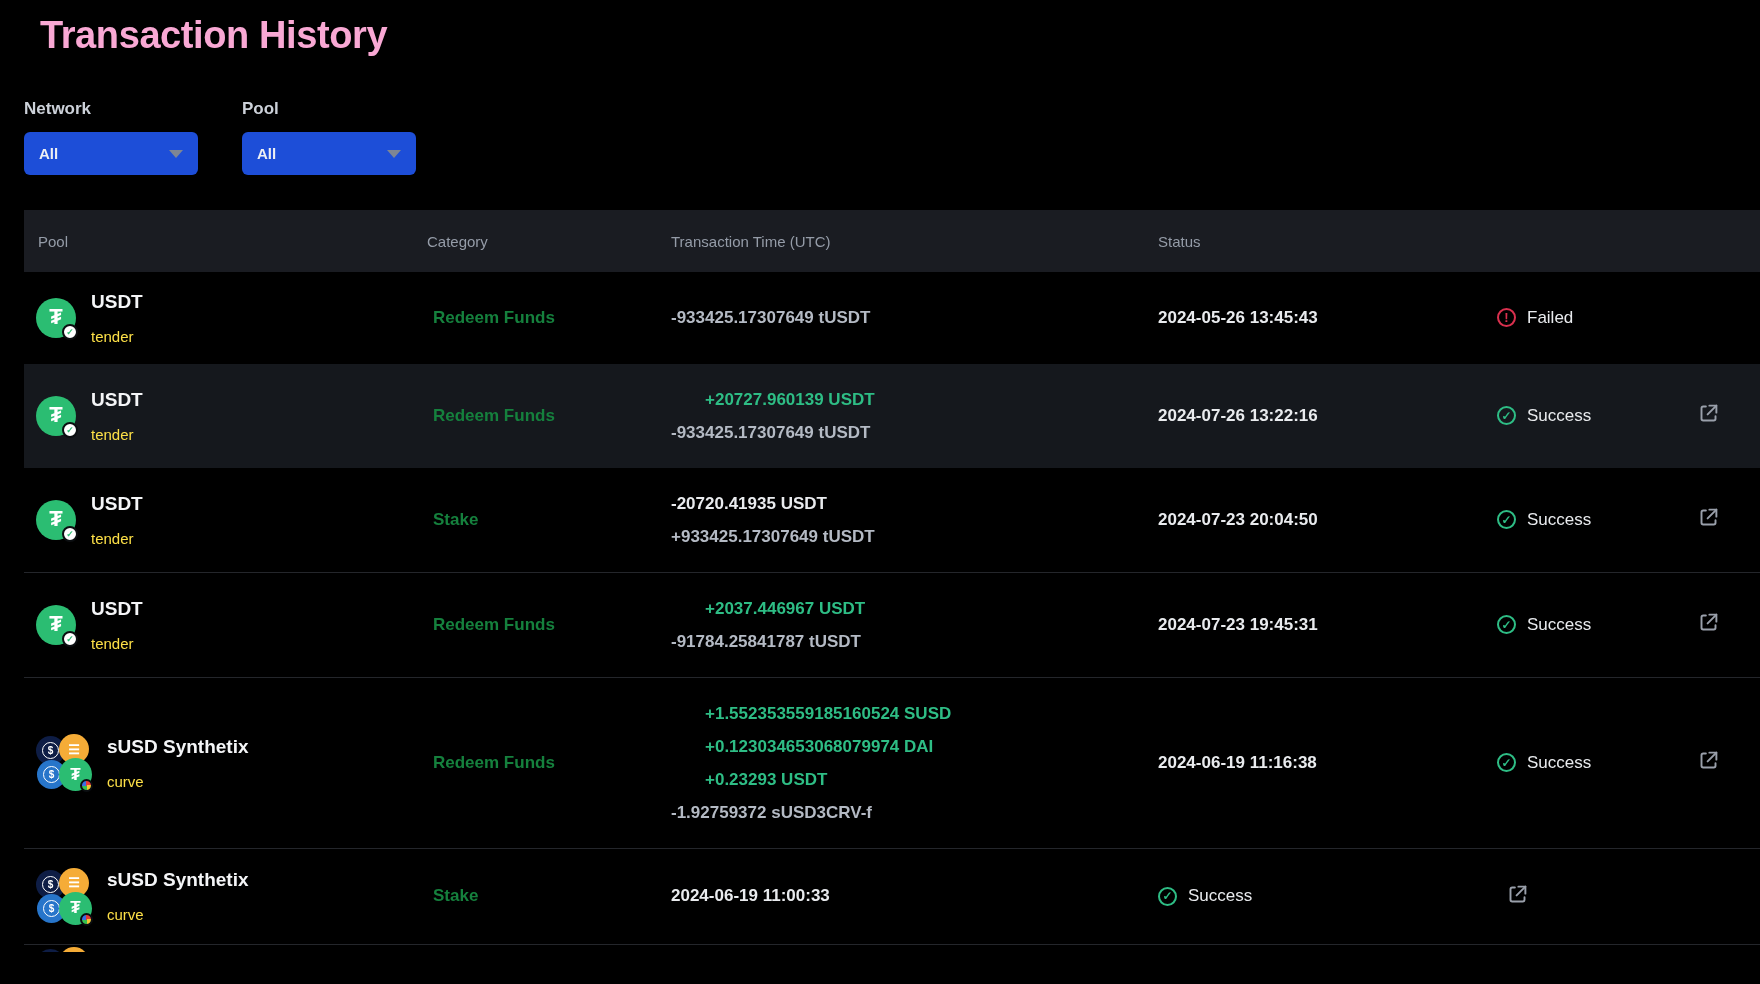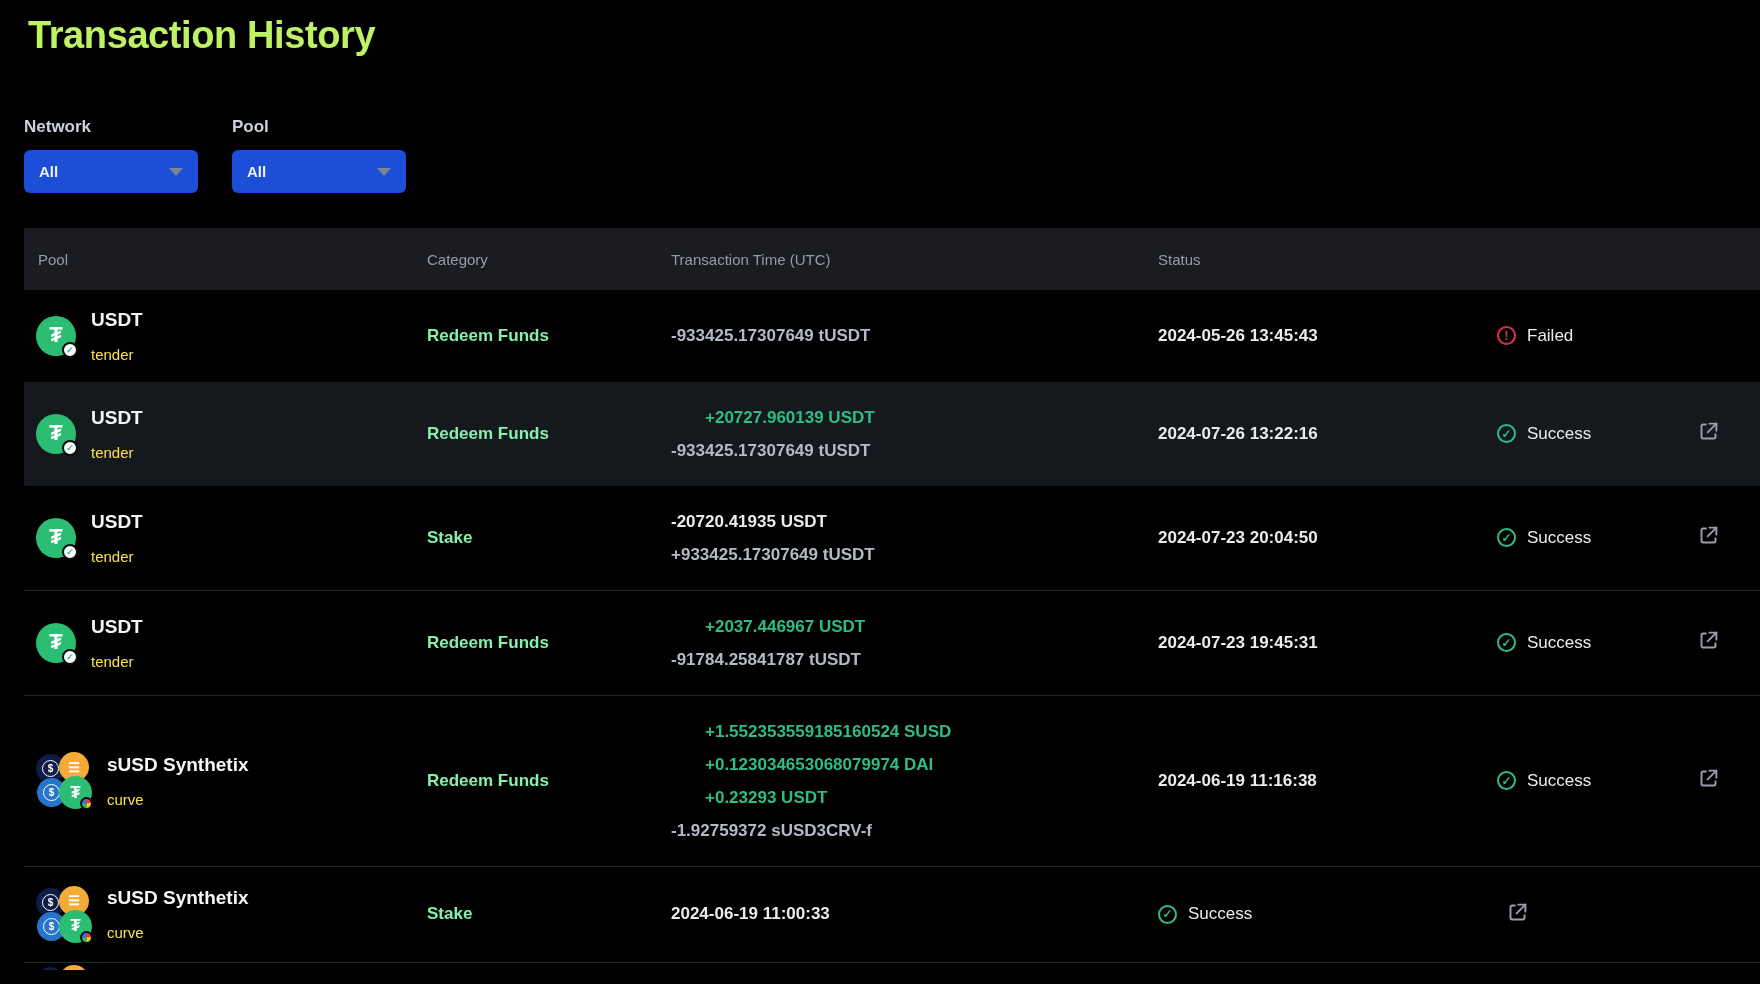--- a/index.html
+++ b/index.html
@@ -3,24 +3,24 @@
 <meta charset="utf-8">
 <style>
   * { box-sizing: border-box; }
   html,body { margin:0; padding:0; }
   body {
     width:1760px; height:984px; overflow:hidden;
     background:#000; color:#eaecef;
     font-family:"Liberation Sans", sans-serif;
   }
   .page-title {
-    margin:14px 0 0 28px;
-    font-size:38px; font-weight:800; letter-spacing:-0.4px; color:#bef264;
-  }
-  .filters { display:flex; gap:34px; margin:60px 0 0 24px; }
+    margin:14px 0 0 40px;
+    font-size:38px; font-weight:800; letter-spacing:-0.4px; color:#f9a8d4;
+  }
+  .filters { display:flex; gap:44px; margin:42px 0 0 24px; }
   .filter-label { font-size:17px; font-weight:700; color:#ccd1d9; margin-bottom:13px; }
   .dropdown {
     width:174px; height:43px; background:#1d4ed8; border-radius:6px;
     display:flex; align-items:center; justify-content:space-between;
     padding:0 15px; cursor:pointer;
   }
   .dropdown-value { font-size:15px; font-weight:700; color:#eef0f3; }
   .caret {
     width:0; height:0;
     border-left:7px solid transparent; border-right:7px solid transparent;
@@ -40,21 +40,21 @@
 
   .tx-row { align-items:center; padding:19px 0; }
   .tx-row.highlighted { background:#15181d; }
   #table-body .tx-row:nth-child(n+4) { border-top:1px solid #24262b; }
   .tx-row.partial { height:8px; padding:2px 0 0 0; overflow:hidden; align-items:start; }
 
   .pool-cell { display:flex; align-items:center; gap:15px; padding-left:12px; }
   .pool-name { font-size:19px; font-weight:800; color:#f4f5f7; line-height:1.2; }
   .pool-sub  { font-size:15px; color:#fde047; margin-top:14px; }
 
-  .cat { font-size:17px; font-weight:700; color:#86efac; }
+  .cat { font-size:17px; font-weight:700; color:#15803d;margin-left:6px; }
   .amt-line { font-size:17px; font-weight:700; line-height:33px; white-space:nowrap; }
   .amt-green { color:#2ebd85;margin-left:34px; }
   .amt-gray  { color:#b4bac4; }
   .amt-white { color:#e9ebee; }
   .time { font-size:17px; font-weight:700; color:#e9ebee; }
 
   .status { display:flex; align-items:center; gap:11px; font-size:17px; color:#e9ebee; }
   .status-icon {
     width:19px; height:19px; border-radius:50%; flex:0 0 auto;
     display:flex; align-items:center; justify-content:center;

